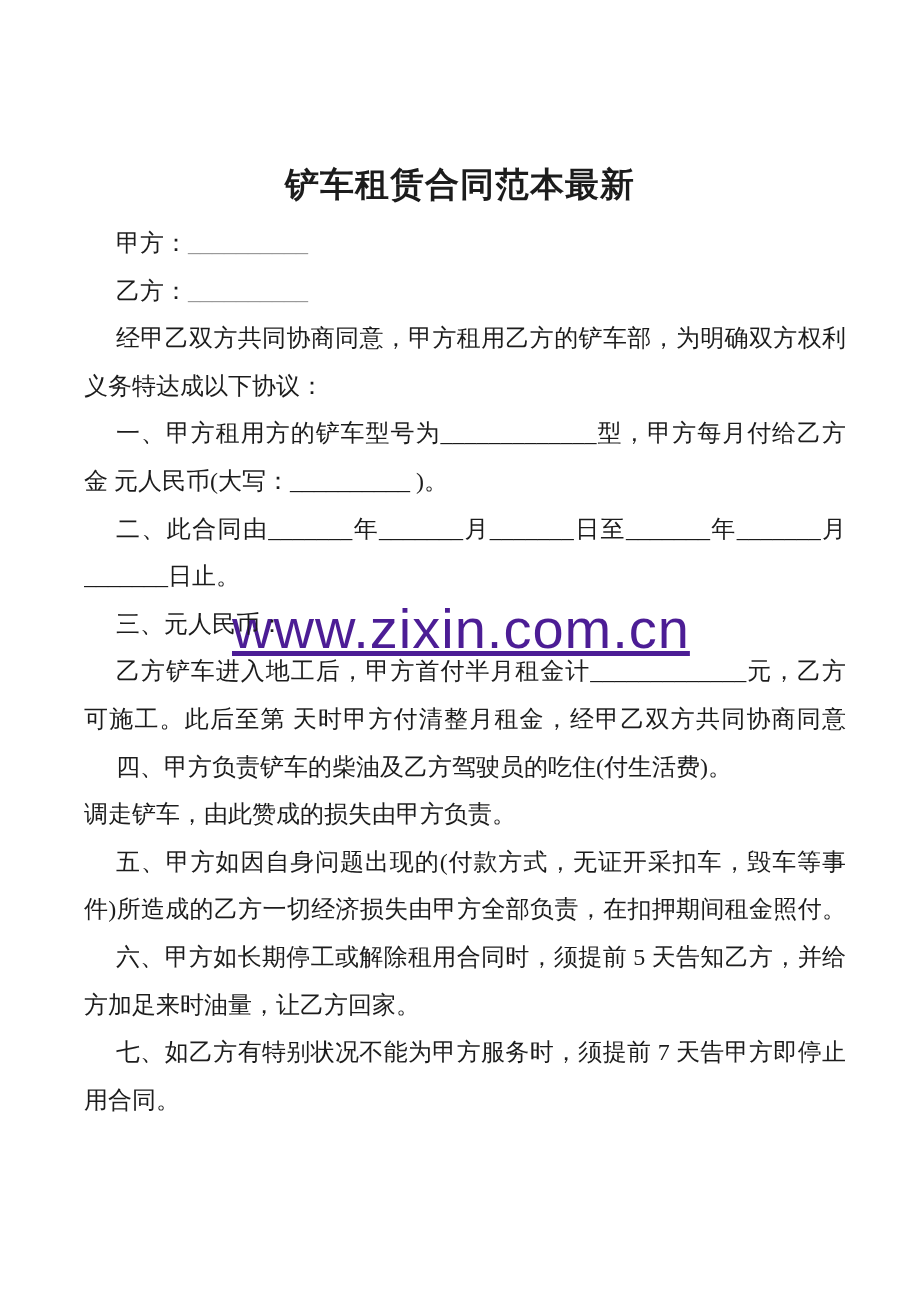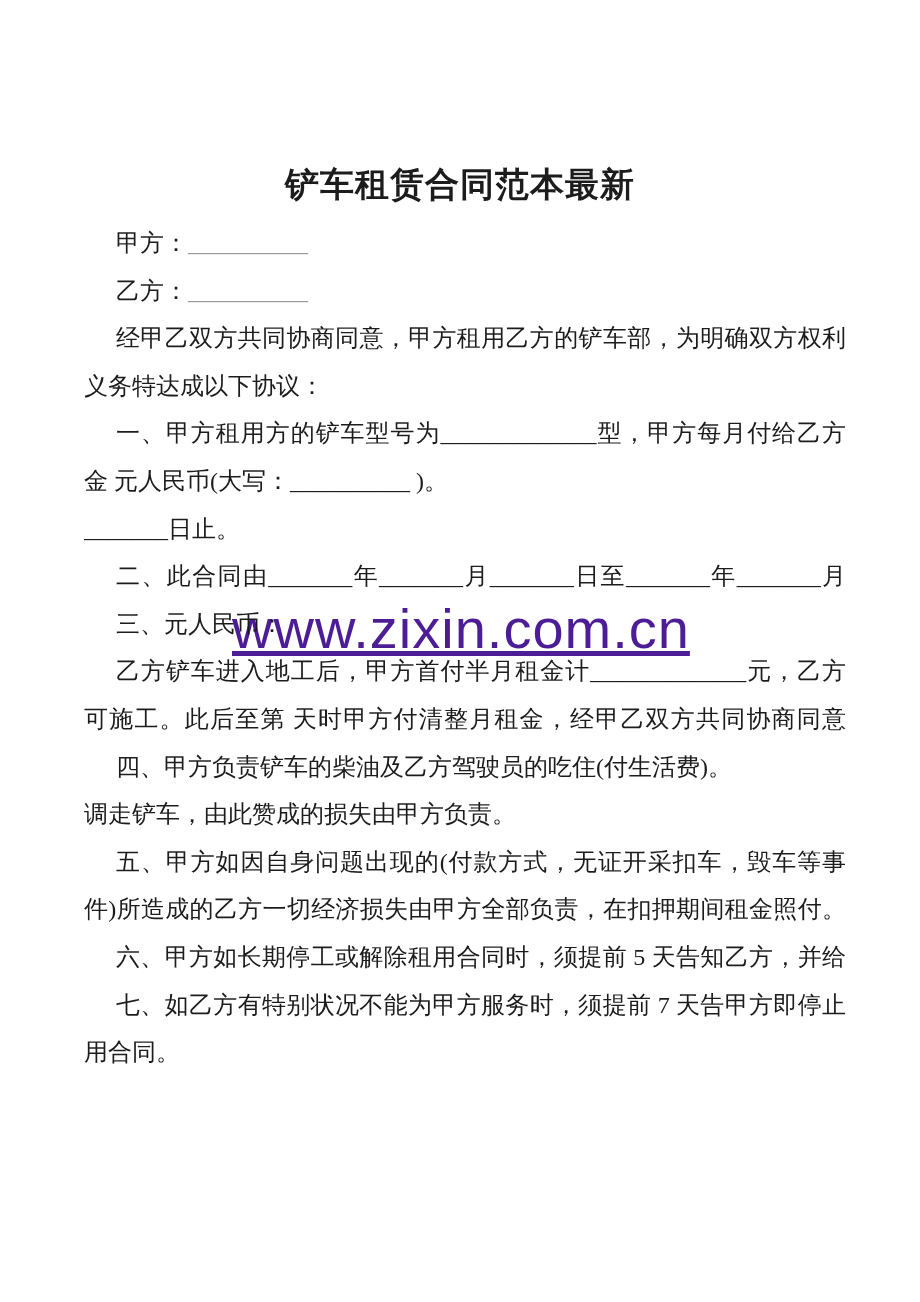--- a/index.html
+++ b/index.html
@@ -66,26 +66,27 @@
 <div class="page" style="color: rgb(28, 28, 28); background: rgb(255, 255, 255);">
   <div class="watermark" style="color: #4c1d95; text-decoration: underline;">www.zixin.com.cn</div>
   <h1 class="title">铲车租赁合同范本最新</h1>
   <div class="doc-body" id="doc-body">
       <div class="line indent"><span>甲方：</span><span class="blank" style="color: rgb(154, 154, 154);">__________</span></div>
       <div class="line indent"><span>乙方：</span><span class="blank" style="color: rgb(154, 154, 154);">__________</span></div>
       <div class="line indent fill">经甲乙双方共同协商同意，甲方租用乙方的铲车部，为明确双方权利和</div>
       <div class="line">义务特达成以下协议：</div>
       <div class="line indent fill">一、甲方租用方的铲车型号为_____________型，甲方每月付给乙方租</div>
       <div class="line">金 元人民币(大写：__________ )。</div>
+      <div class="line indent fill">二、此合同由_______年_______月_______日至_______年_______月</div>
       <div class="line">_______日止。</div>
-      <div class="line indent fill">二、此合同由_______年_______月_______日至_______年_______月</div>
       <div class="line indent">三、元人民币：</div>
       <div class="line indent fill">乙方铲车进入地工后，甲方首付半月租金计_____________元，乙方方</div>
       <div class="line fill">可施工。此后至第 天时甲方付清整月租金，经甲乙双方共同协商同意</div>
       <div class="line indent">四、甲方负责铲车的柴油及乙方驾驶员的吃住(付生活费)。</div>
       <div class="line">调走铲车，由此赞成的损失由甲方负责。</div>
       <div class="line indent fill">五、甲方如因自身问题出现的(付款方式，无证开采扣车，毁车等事</div>
       <div class="line fill">件)所造成的乙方一切经济损失由甲方全部负责，在扣押期间租金照付。</div>
       <div class="line indent fill">六、甲方如长期停工或解除租用合同时，须提前 5 天告知乙方，并给乙</div>
+      <div class="line">方加足来时油量，让乙方回家。</div>
       <div class="line indent fill">七、如乙方有特别状况不能为甲方服务时，须提前 7 天告甲方即停止租</div>
       <div class="line">用合同。</div>
     </div>
 </div>
 
 </body></html>

